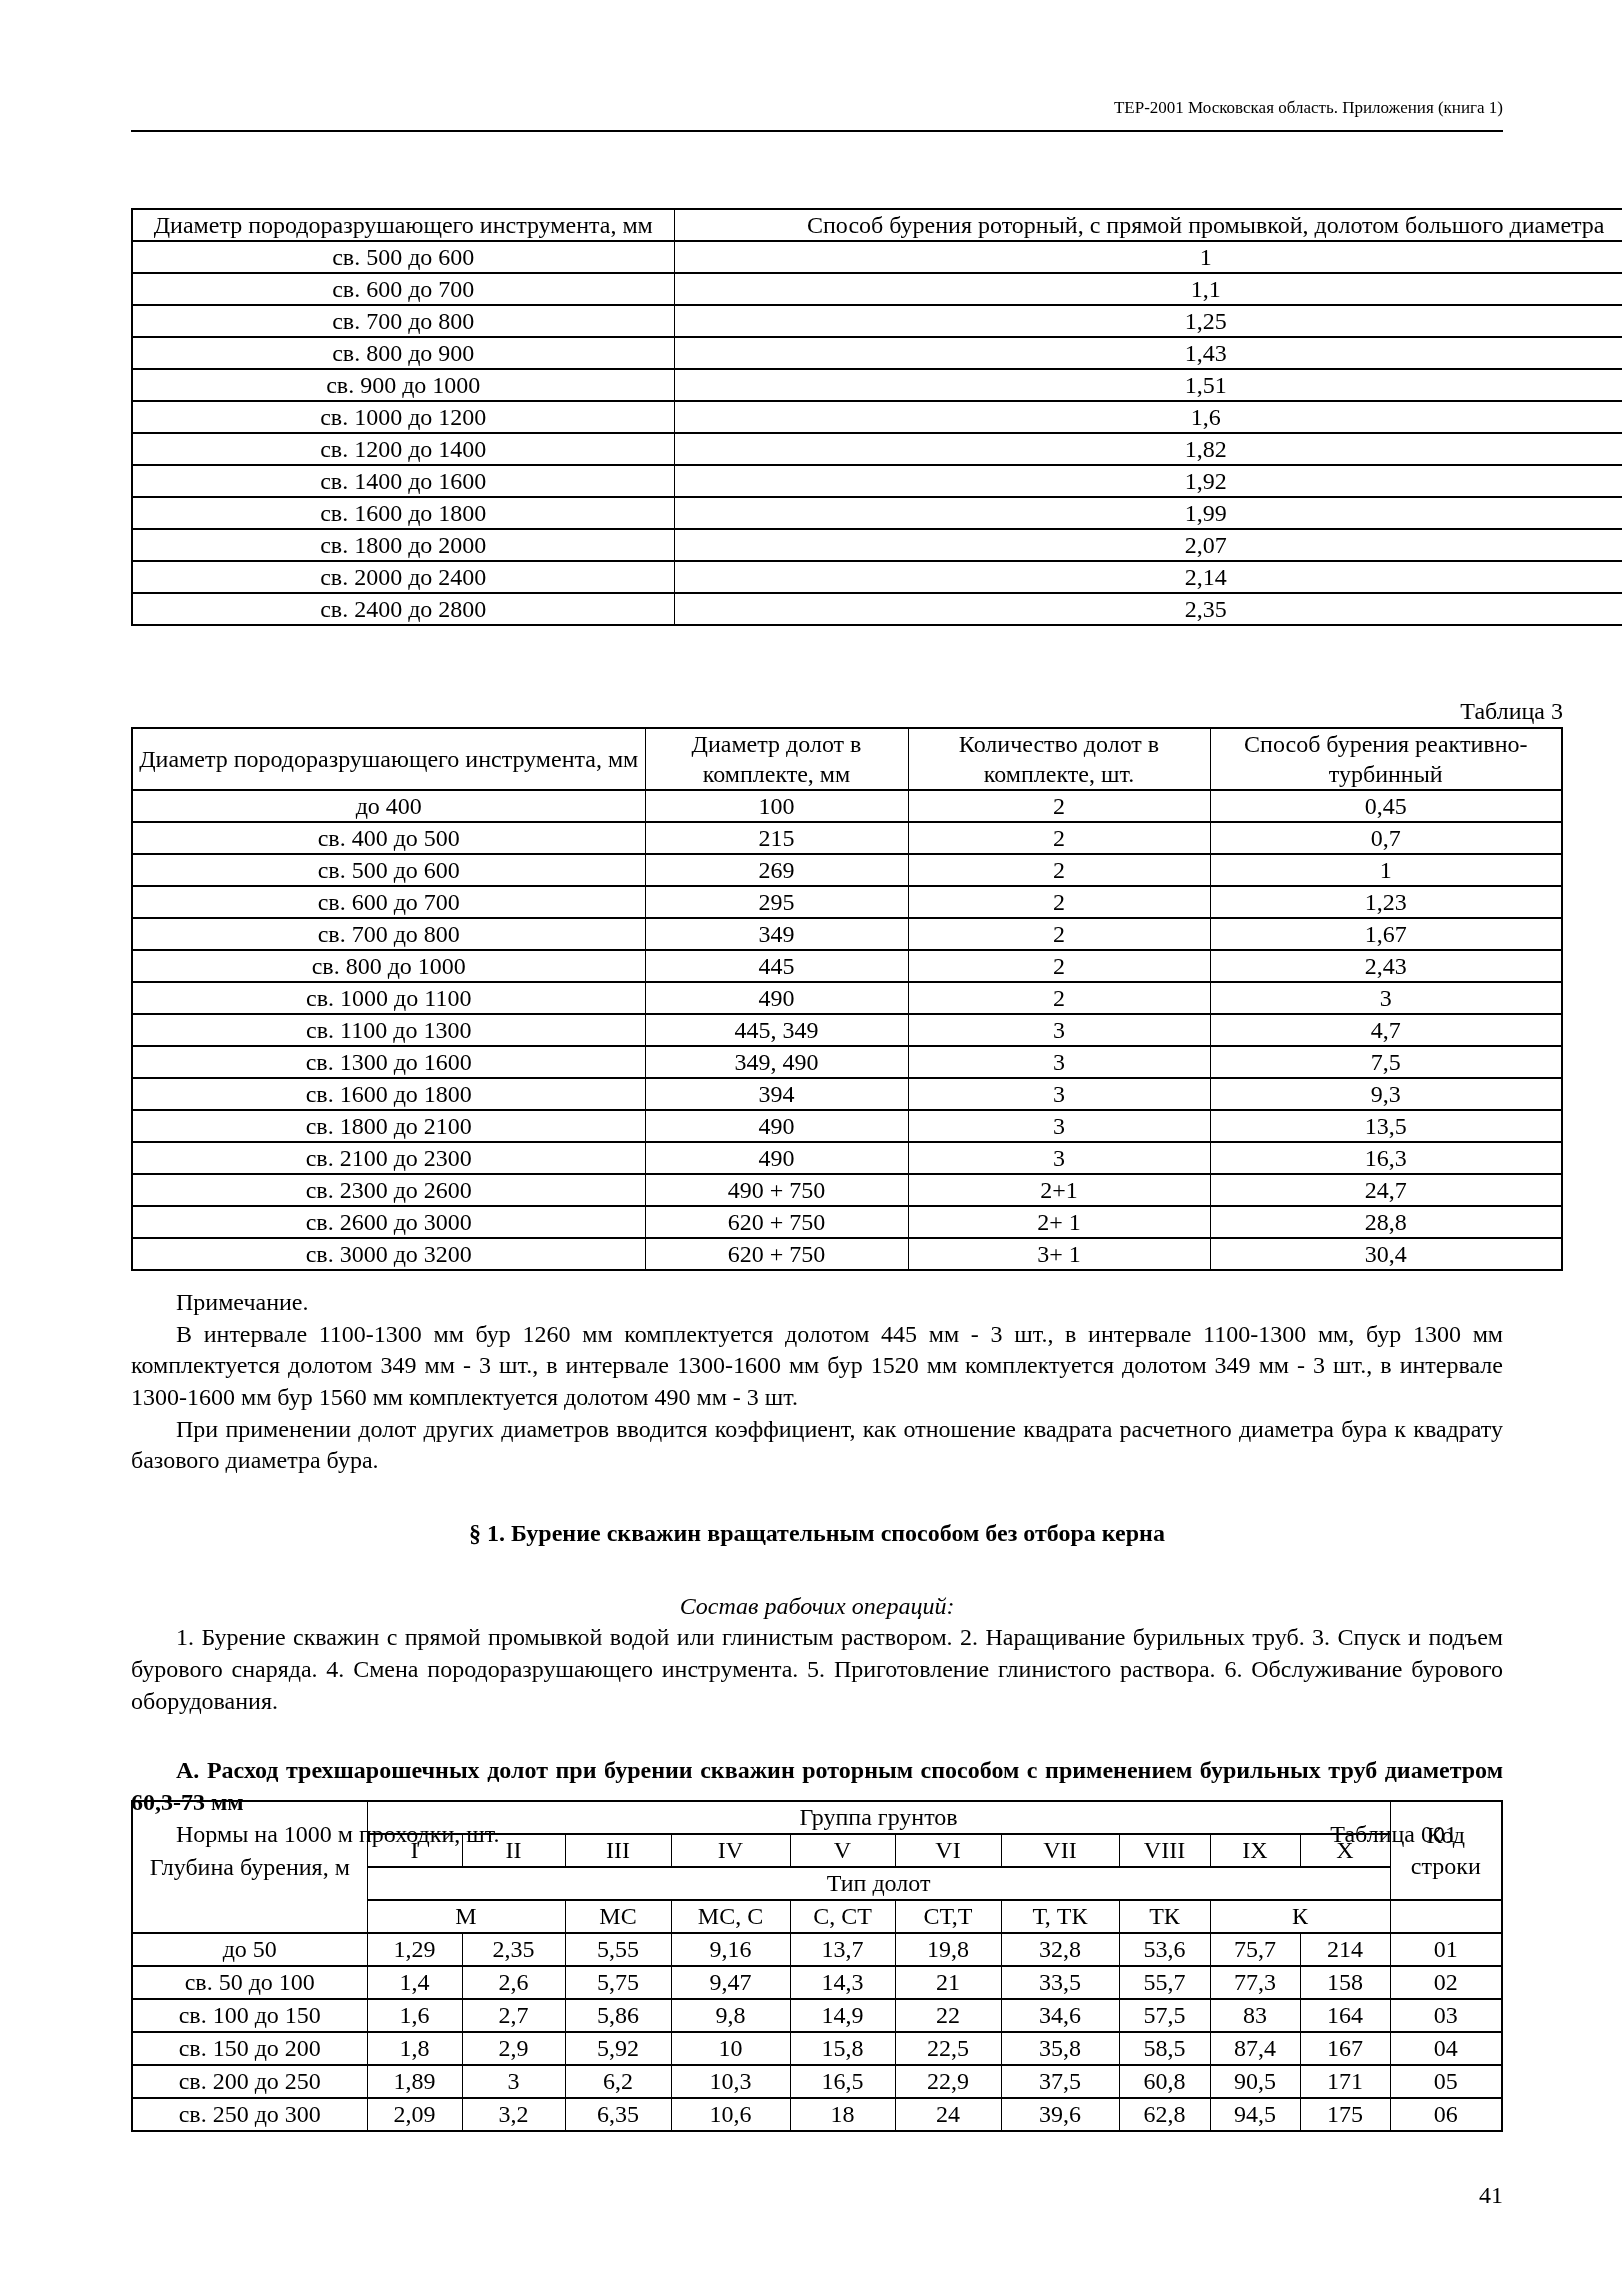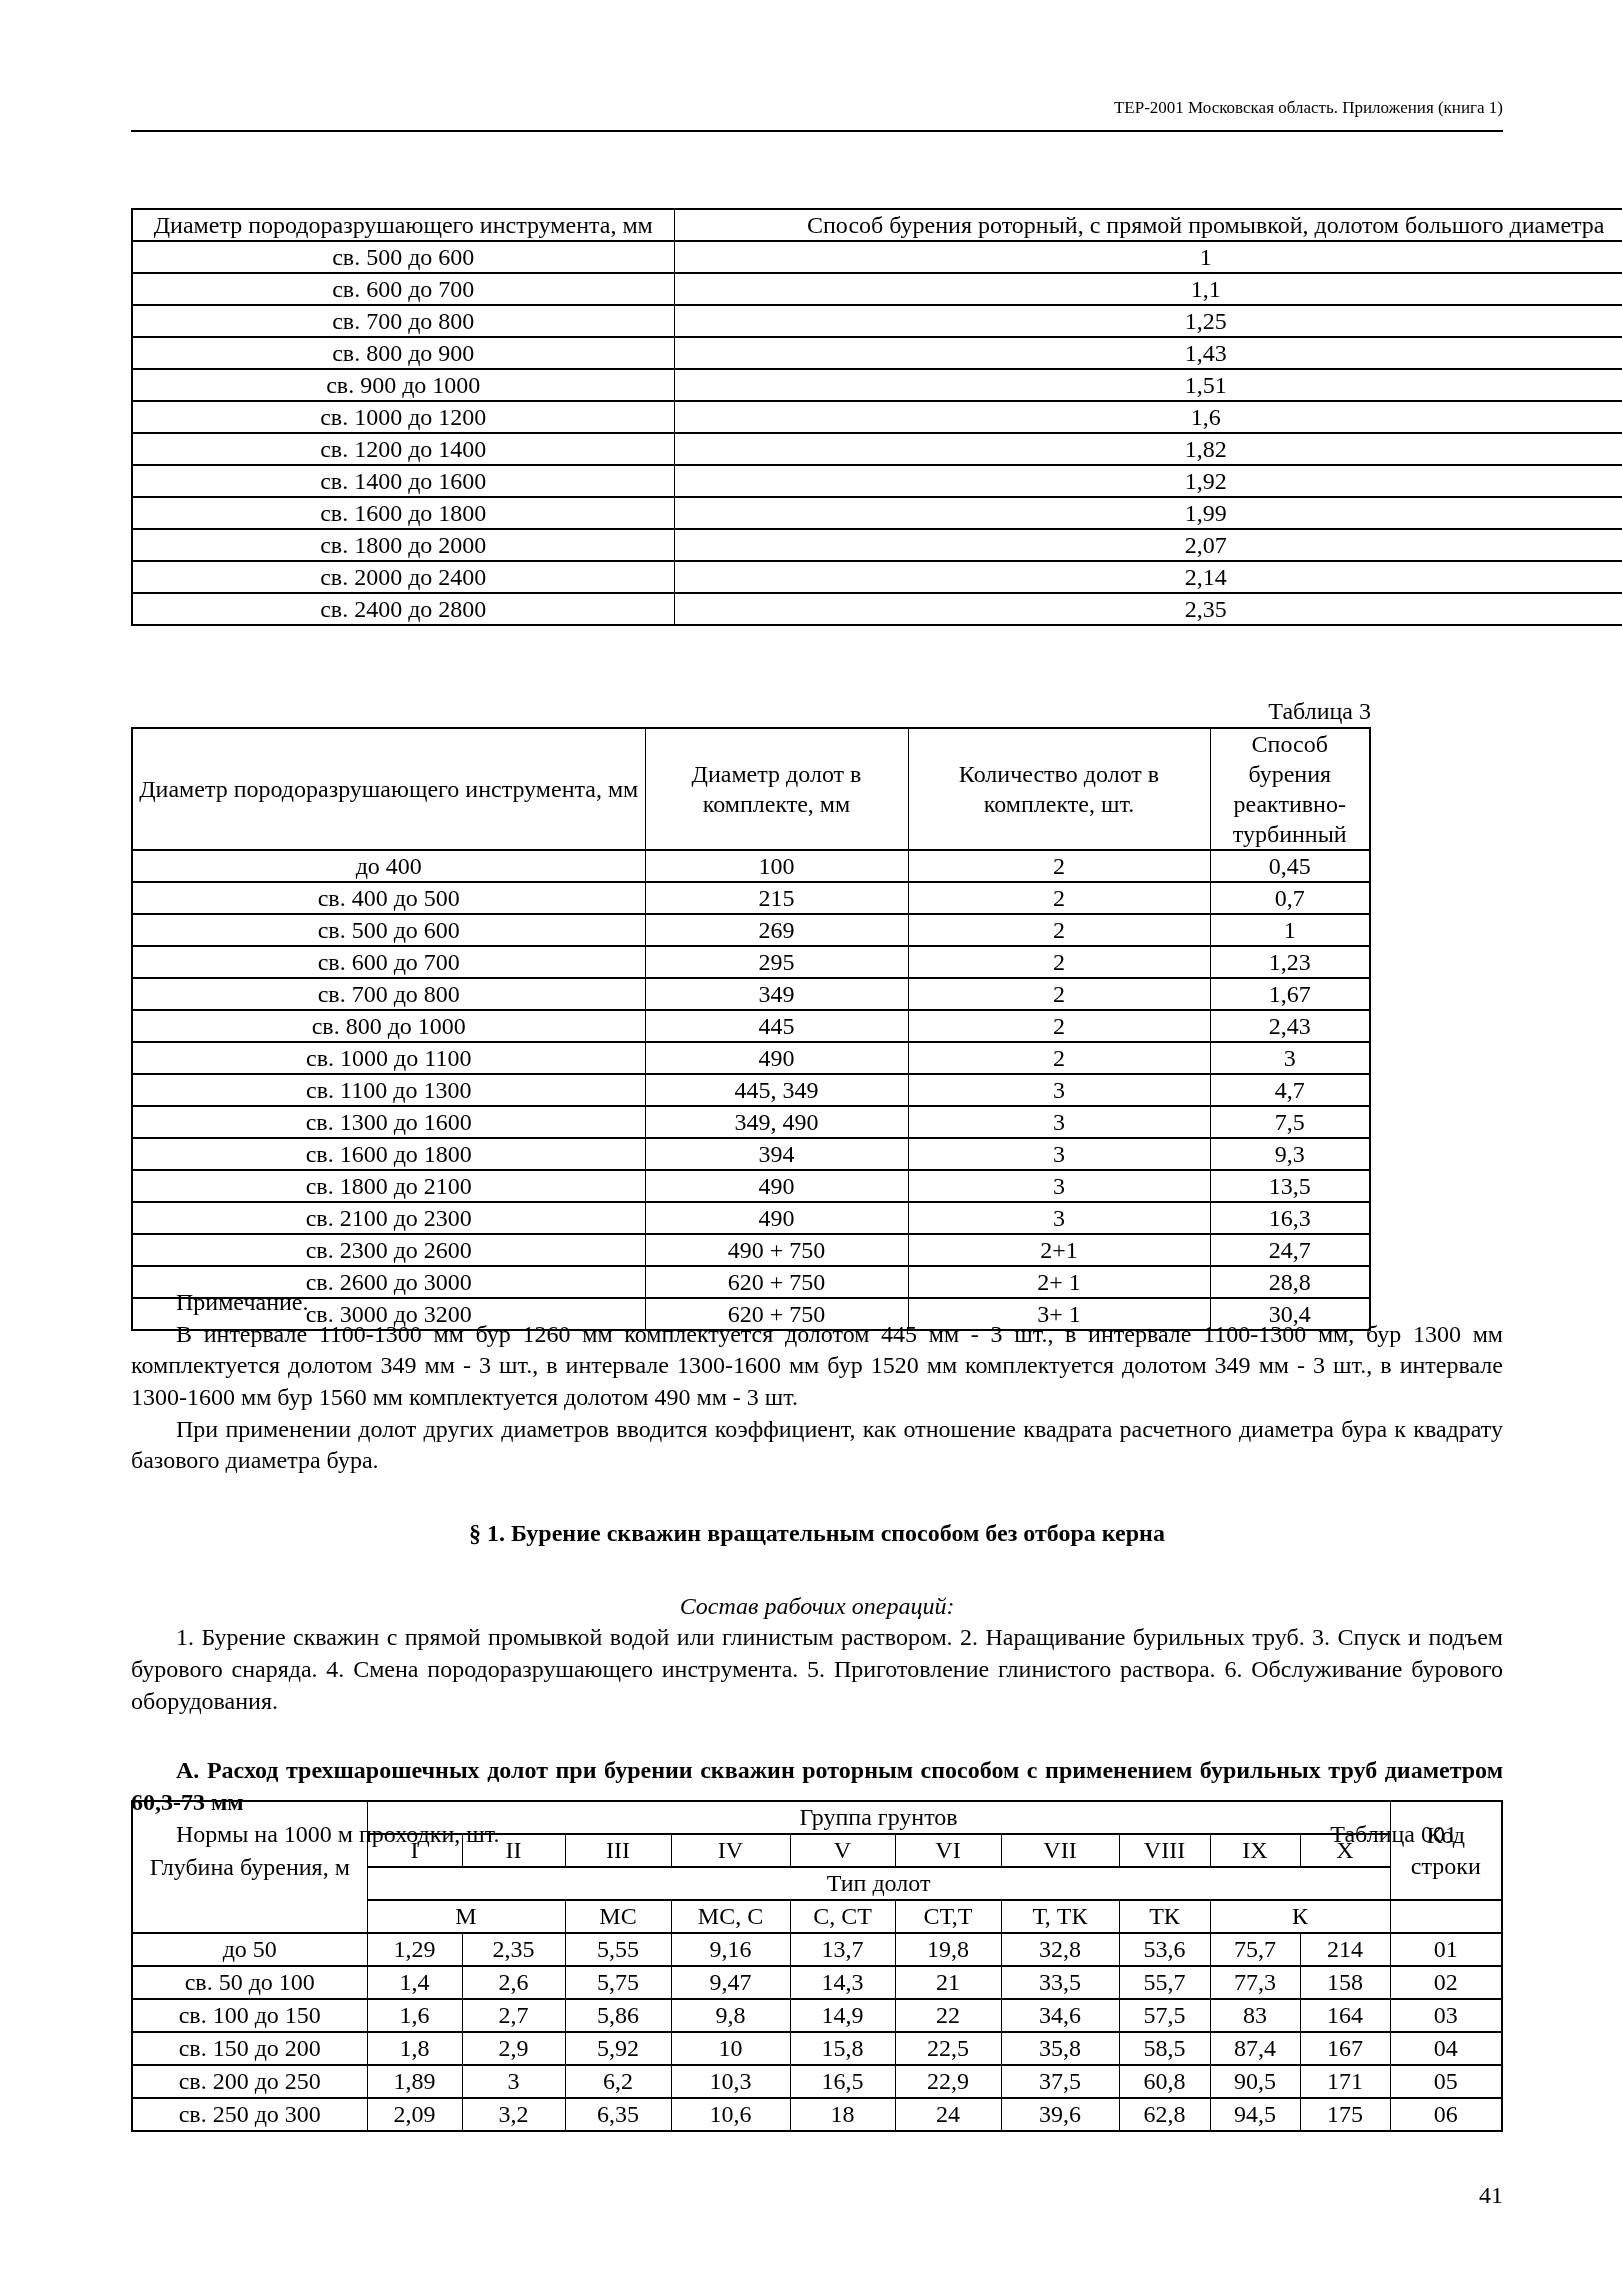--- a/index.html
+++ b/index.html
@@ -100,21 +100,21 @@
             <td>2,14</td>
           </tr>
           <tr class="thick">
             <td>св. 2400 до 2800</td>
             <td>2,35</td>
           </tr>
         </tbody>
     </table>
   </div>
 
-  <div style="position:absolute; top:696px; left:0; width:1240px;">
+  <div style="position:absolute; top:696px; left:0; width:1432px;">
     <div class="tbl-caption">Таблица 3</div>
     <table class="outer">
       <colgroup>
           <col style="width:513px">
           <col style="width:263px">
           <col style="width:302px">
           <col>
         </colgroup>
       <tbody>
           <tr class="thick">

